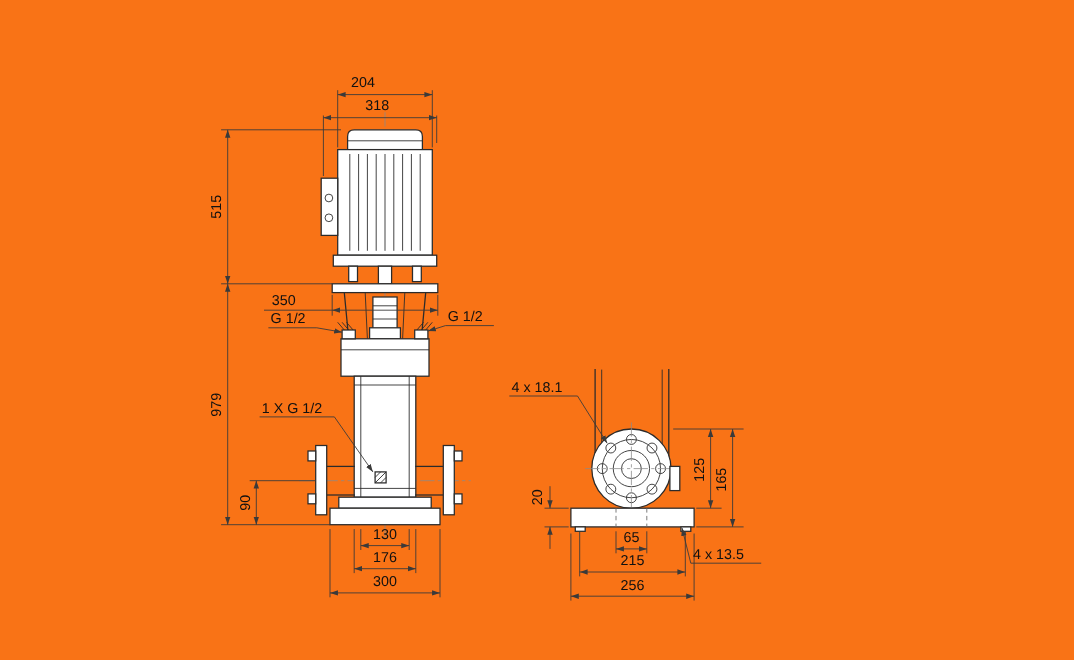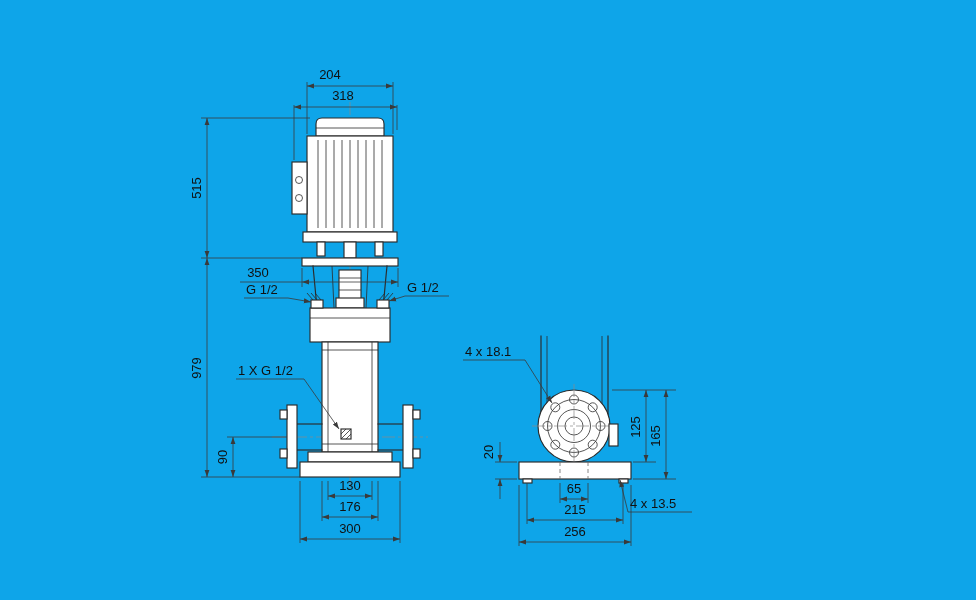--- a/index.html
+++ b/index.html
@@ -1,16 +1,16 @@
 <!DOCTYPE html>
 <html><head>
 <meta charset="utf-8">
 <style>
   html,body{margin:0;padding:0;background:#ffffff;}
-  #canvas{position:relative;width:976px;height:600px;background:#0ea5e9;overflow:hidden;
+  #canvas{position:relative;width:976px;height:600px;background:#f97316;overflow:hidden;
           font-family:"Liberation Sans", sans-serif;}
   svg{display:block;}
   .ol    {stroke:#2b2b2b;stroke-width:1.15;fill:none;stroke-linecap:square;}
   .olf   {stroke:#2b2b2b;stroke-width:1.15;fill:#ffffff;}
   .thin  {stroke:#2b2b2b;stroke-width:0.8;fill:none;}
   .dim   {stroke:#3a3a3a;stroke-width:0.8;fill:none;}
   .cl    {stroke:#8a8a8a;stroke-width:0.7;fill:none;stroke-dasharray:13 3 3 3;}
   .hid   {stroke:#6a6a6a;stroke-width:0.8;fill:none;stroke-dasharray:4 3;}
   .hatch {stroke:#2b2b2b;stroke-width:0.8;fill:none;}
   text.dlabel{font:13px "Liberation Sans", sans-serif;fill:#111111;}

